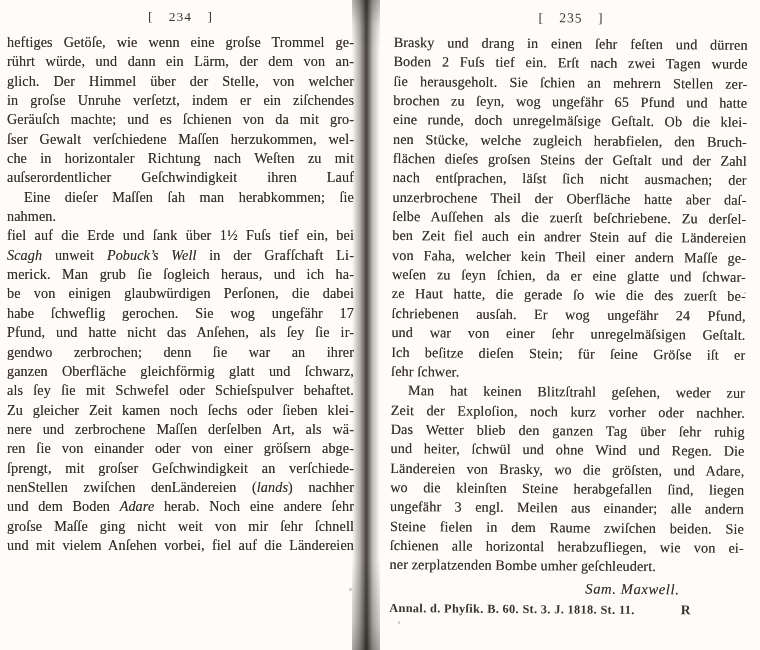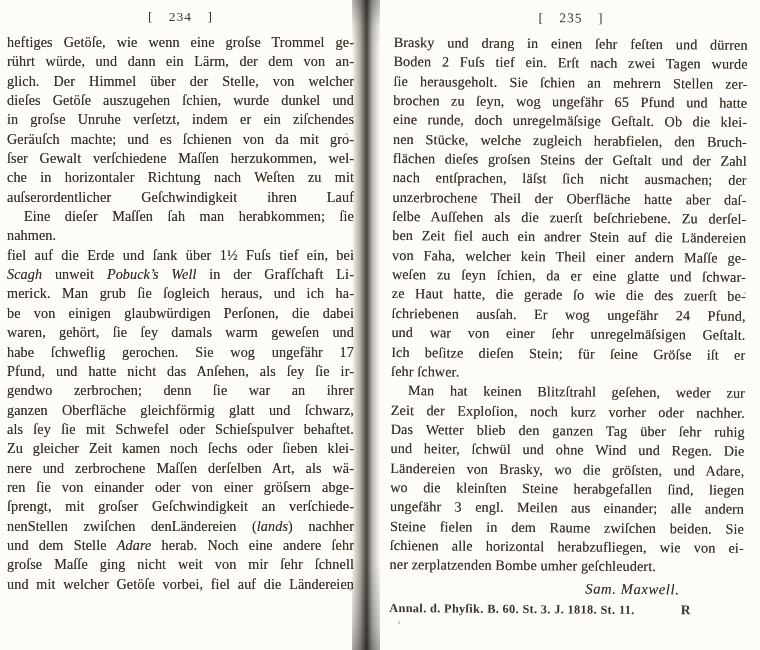--- a/index.html
+++ b/index.html
@@ -71,46 +71,44 @@
 </style>
 </head>
 <body>
 
 <div class="page page-left">
   <div class="page-header">[ 234 ]</div>
   <div class="text-block">
       <div class="line"><span>heftiges Getöſe, wie wenn eine groſse Trommel ge-</span></div>
       <div class="line"><span>rührt würde, und dann ein Lärm, der dem von an-</span></div>
       <div class="line"><span>glich. Der Himmel über der Stelle, von welcher</span></div>
-      <div class="line"><span>dieſes Getöſe auszugehen ſchien, wurde dunkel und</span></div>
       <div class="line"><span>in groſse Unruhe verſetzt, indem er ein ziſchendes</span></div>
       <div class="line"><span>Geräuſch machte; und es ſchienen von da mit gro-</span></div>
       <div class="line"><span>ſser Gewalt verſchiedene Maſſen herzukommen, wel-</span></div>
       <div class="line"><span>che in horizontaler Richtung nach Weſten zu mit</span></div>
       <div class="line"><span>auſserordentlicher Geſchwindigkeit ihren Lauf</span></div>
       <div class="line indent"><span>Eine dieſer Maſſen ſah man herabkommen; ſie</span></div>
       <div class="line end"><span>nahmen.</span></div>
       <div class="line"><span>fiel auf die Erde und ſank über 1½ Fuſs tief ein, bei</span></div>
       <div class="line"><i>Scagh</i><span> unweit </span><i>Pobuck’s Well</i><span> in der Grafſchaft Li-</span></div>
       <div class="line"><span>merick. Man grub ſie ſogleich heraus, und ich ha-</span></div>
       <div class="line"><span>be von einigen glaubwürdigen Perſonen, die dabei</span></div>
-      <div class="line"><span>waren, gehört, ſie ſey damals warm geweſen und</span></div>
       <div class="line"><span>habe ſchweflig gerochen. Sie wog ungefähr 17</span></div>
       <div class="line"><span>Pfund, und hatte nicht das Anſehen, als ſey ſie ir-</span></div>
       <div class="line"><span>gendwo zerbrochen; denn ſie war an ihrer</span></div>
       <div class="line"><span>ganzen Oberfläche gleichförmig glatt und ſchwarz,</span></div>
       <div class="line"><span>als ſey ſie mit Schwefel oder Schieſspulver behaftet.</span></div>
       <div class="line"><span>Zu gleicher Zeit kamen noch ſechs oder ſieben klei-</span></div>
       <div class="line"><span>nere und zerbrochene Maſſen derſelben Art, als wä-</span></div>
       <div class="line"><span>ren ſie von einander oder von einer gröſsern abge-</span></div>
       <div class="line"><span>ſprengt, mit groſser Geſchwindigkeit an verſchiede-</span></div>
       <div class="line"><span>nenStellen zwiſchen denLändereien (</span><i>lands</i><span>) nachher</span></div>
-      <div class="line"><span>und dem Stelle </span><i>Adare</i><span> herab. Noch eine andere ſehr</span></div>
+      <div class="line"><span>und dem Boden </span><i>Adare</i><span> herab. Noch eine andere ſehr</span></div>
       <div class="line"><span>groſse Maſſe ging nicht weit von mir ſehr ſchnell</span></div>
-      <div class="line"><span>und mit welcher Getöſe vorbei, fiel auf die Ländereien</span></div>
+      <div class="line"><span>und mit vielem Anſehen vorbei, fiel auf die Ländereien</span></div>
     </div>
 </div>
 
 <div class="gutter"></div>
 
 <div class="page page-right">
   <div class="tilt">
     <div class="page-header">[ 235 ]</div>
     <div class="text-block">
         <div class="line"><span>Brasky und drang in einen ſehr feſten und dürren</span></div>

